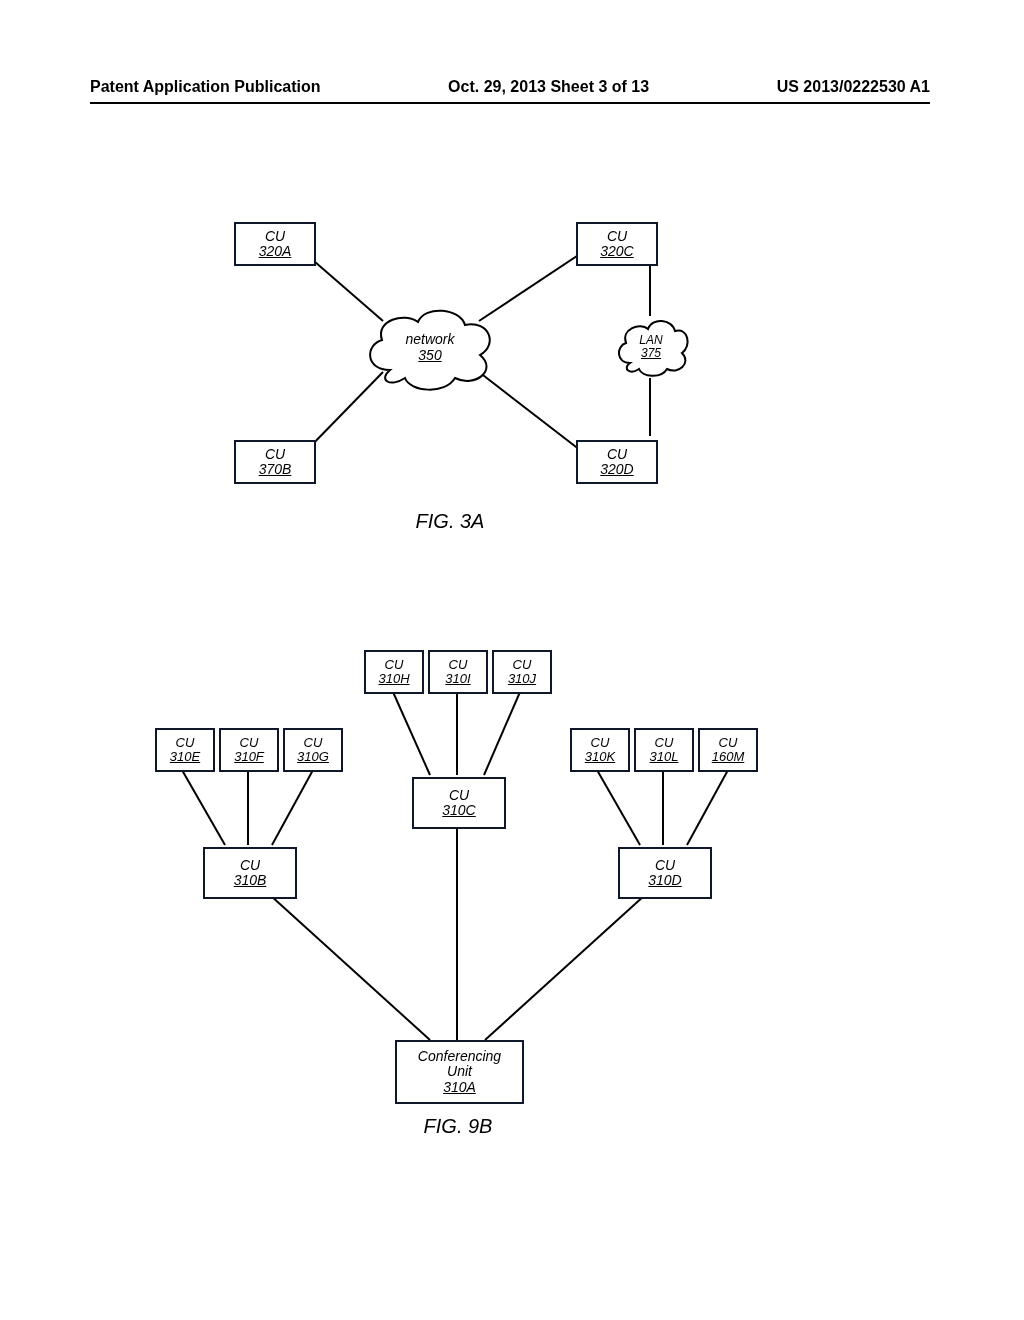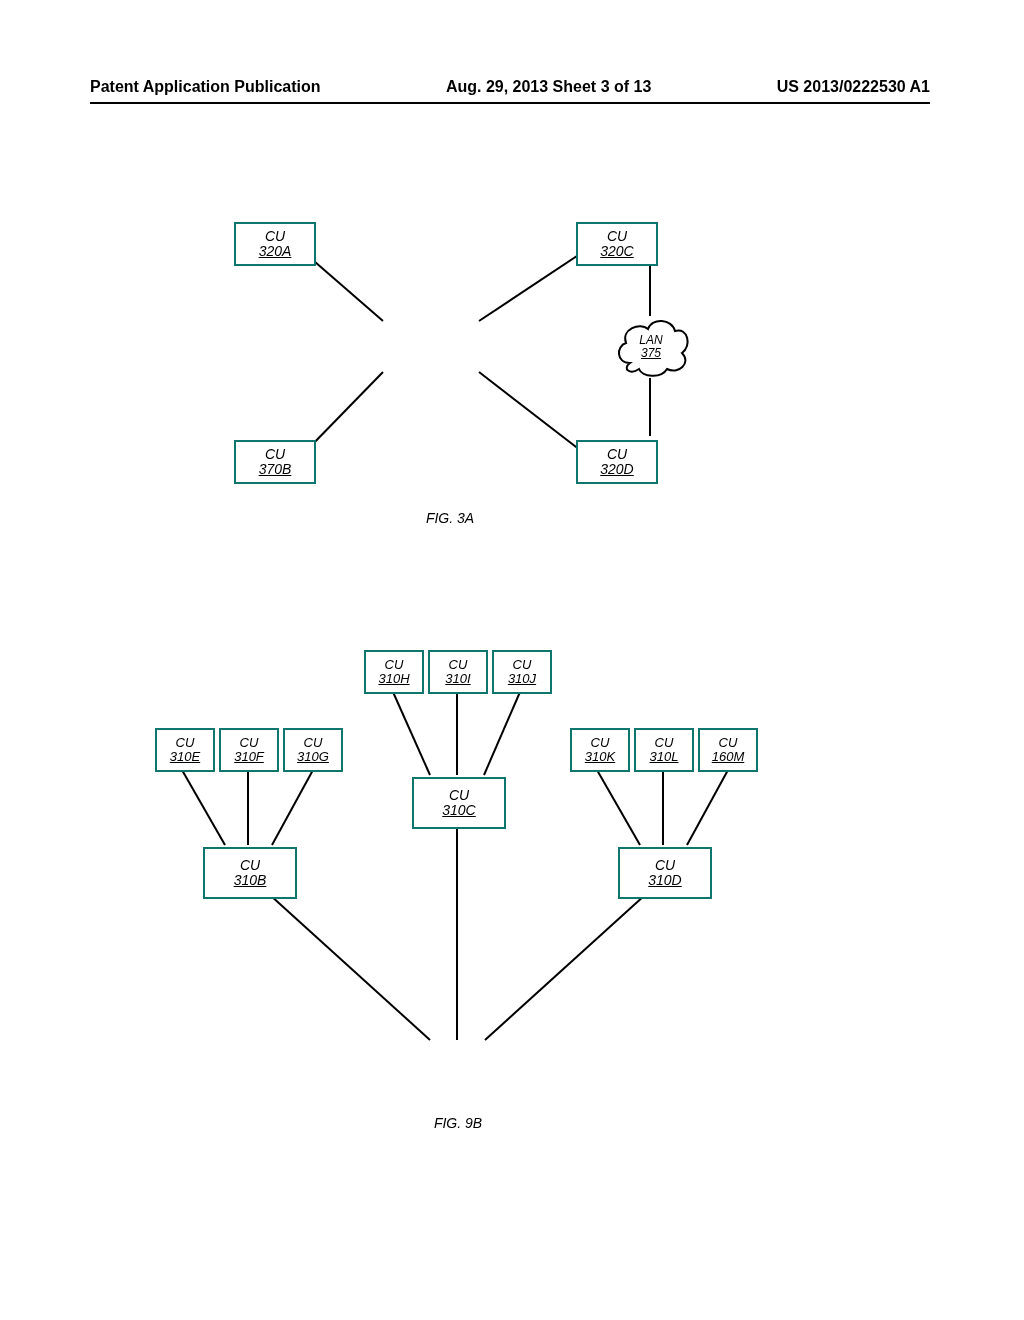--- a/index.html
+++ b/index.html
@@ -42,54 +42,54 @@
   .box-label {
     font-style: italic;
     text-align: center;
     line-height: 1.1;
   }
   .box-label .underline { text-decoration: underline; }
   .fig-caption {
     position: absolute;
     font-style: italic;
     font-weight: normal;
-    font-size: 14px;
+    font-size: 20px;
     text-align: center;
   }
   .cloud-text {
     font-style: italic;
     text-align: center;
     line-height: 1.1;
   }
   .cloud-text .underline { text-decoration: underline; }
   .node-box {
     position: absolute;
     background: #fff;
-    border: 2px solid #0f766e;
+    border: 2px solid #0f172a;
     display: flex;
     align-items: center;
     justify-content: center;
     font-size: 14px;
   }
   .cloud-container {
     position: absolute;
     display: flex;
     align-items: center;
     justify-content: center;
     font-size: 14px;
   }
 </style>
 </head>
 <body>
 
 <div class="page">
 
   <div class="header">
     <span>Patent Application Publication</span>
-    <span>Aug. 29, 2013  Sheet 3 of 13</span>
+    <span>Oct. 29, 2013  Sheet 3 of 13</span>
     <span>US 2013/0222530 A1</span>
     <div class="hrule"></div>
   </div>
 
   <svg width="1024" height="1320">
 
     <line x1="307" y1="255" x2="383" y2="321" stroke="#000" stroke-width="2"></line>
     <line x1="307" y1="450" x2="383" y2="372" stroke="#000" stroke-width="2"></line>
     <line x1="580" y1="254" x2="479" y2="321" stroke="#000" stroke-width="2"></line>
     <line x1="580" y1="450" x2="479" y2="372" stroke="#000" stroke-width="2"></line>
@@ -132,20 +132,29 @@
       <span class="underline">320C</span>
     </div>
   </div>
   <div class="node-box" style="left:576px; top:440px; width:78px; height:40px;">
     <div class="box-label">
       <span>CU</span><br>
       <span class="underline">320D</span>
     </div>
   </div>
 
+  <div class="cloud-container" style="left:360px; top:300px; width:140px; height:95px;">
+    <svg viewBox="0 0 140 95" width="140" height="95" style="position:absolute; left:0; top:0;">
+      <path d="M30,70 C5,70 5,45 22,40 C15,20 45,12 58,22 C65,5 100,8 105,25 C130,20 138,45 120,55 C138,70 115,88 95,78 C85,95 50,92 45,78 C30,88 18,80 30,70 Z" fill="#fff" stroke="#000" stroke-width="2"></path>
+    </svg>
+    <div class="cloud-text" style="position:relative;">
+      <span>network</span><br>
+      <span class="underline">350</span>
+    </div>
+  </div>
 
   <div class="cloud-container" style="left:612px; top:313px; width:78px; height:68px;">
     <svg viewBox="0 0 78 68" width="78" height="68" style="position:absolute; left:0; top:0;">
       <path d="M18,50 C4,50 4,33 14,30 C9,16 28,9 36,16 C40,4 60,6 63,18 C76,14 80,33 70,40 C80,50 66,62 55,56 C49,66 30,64 27,56 C18,62 10,56 18,50 Z" fill="#fff" stroke="#000" stroke-width="2"></path>
     </svg>
     <div class="cloud-text" style="position:relative; font-size:12px;font-style:italic;">
       <span>LAN</span><br>
       <span class="underline">375</span>
     </div>
   </div>
@@ -187,16 +196,20 @@
   </div>
 
   <div class="node-box" style="left:203px; top:847px; width:90px; height:48px;">
     <div class="box-label"><span>CU</span><br><span class="underline">310B</span></div>
   </div>
 
   <div class="node-box" style="left:618px; top:847px; width:90px; height:48px;">
     <div class="box-label"><span>CU</span><br><span class="underline">310D</span></div>
   </div>
 
+  <div class="node-box" style="left:395px; top:1040px; width:125px; height:60px;">
+    <div class="box-label" style="white-space:pre-line;"><span>Conferencing
+Unit</span><br><span class="underline">310A</span></div>
+  </div>
 
   <div class="fig-caption" style="left:398px; top:1115px; width:120px;">FIG. 9B</div>
 
 </div>
 
 </body></html>

